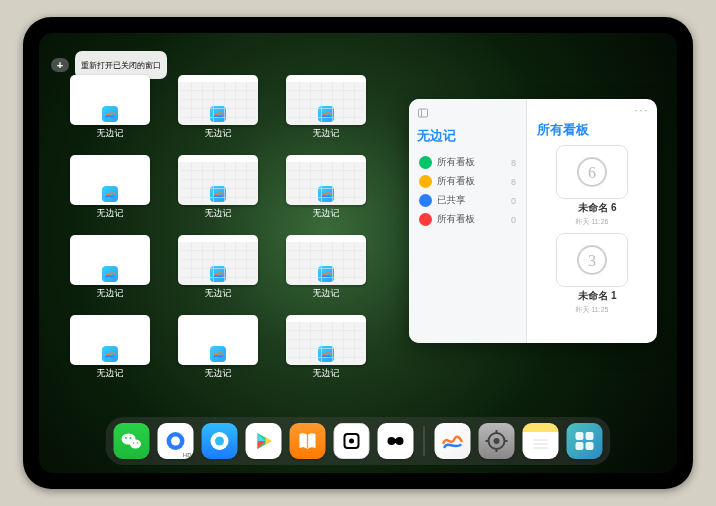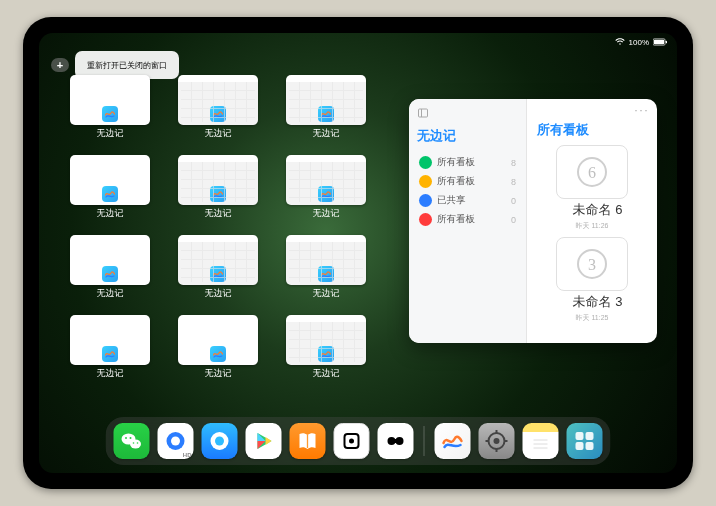--- a/index.html
+++ b/index.html
@@ -56,21 +56,21 @@
   .plus-btn {
     width: 18px; height: 14px;
     border-radius: 7px;
     background: rgba(128,128,128,.55);
     color: #fff;
     display: flex; align-items: center; justify-content: center;
     font-size: 11px; font-weight: 600;
   }
   .reopen-pill {
     height: 28px;
-    padding: 0 12px;
+    padding: 0 6px;
     border-radius: 7px;
     background: rgba(255,255,255,.92);
     color: #000;
     font-size: 8px;
     display: flex; align-items: center;
   }
 
   
   .window-grid {
     position: absolute;
@@ -203,21 +203,21 @@
     margin-bottom:6px;
   }
   .board-thumb {
     width: 72px; height: 54px;
     border: 1px solid #e0e0e0;
     border-radius: 8px;
     background:#fff;
     display:flex; align-items:center; justify-content:center;
   }
   .board-thumb svg { width: 40px; height: 40px; }
-  .board-name { font-size: 13px; color:#333; font-weight:400;padding-left:11px;}
+  .board-name { font-size: 10px; color:#333; font-weight:700;padding-left:11px;}
   .board-sub { font-size: 7px; color:#b0b0b0; }
 
   
   .dock {
     position: absolute;
     bottom: 8px;
     left: 50%;
     transform: translateX(-50%);
     height: 48px;
     padding: 6px 8px;
@@ -254,34 +254,20 @@
   .di-notes  { background: linear-gradient(to bottom,#ffe26a 0 24%, #fff 24% 100%); }
   .di-lib    { background: linear-gradient(135deg,#4ec0c0,#2a8cc0); }
   .di-qqhd::after{ content:"HD"; position:absolute; bottom:1px; right:2px; font-size:6px; color:#888; font-weight:700;}
 </style>
 </head>
 <body>
 
 <div class="ipad">
   <div class="screen">
 
-    <div class="statusbar">
-      <span></span>
-      <div class="status-right">
-        <svg viewBox="0 0 16 12" width="10" height="8">
-            <path d="M8 10.5a1.2 1.2 0 100-2.4 1.2 1.2 0 000 2.4zM3 5.5c2.8-2.8 7.2-2.8 10 0l-1.3 1.3a5.6 5.6 0 00-7.4 0L3 5.5zM.5 3C4.6-1.1 11.4-1.1 15.5 3l-1.3 1.3C10.9.9 5.1.9 1.8 4.3L.5 3z" fill="#fff"></path>
-          </svg>
-        <span>100%</span>
-        <svg viewBox="0 0 22 10" width="14" height="8">
-            <rect x="0" y="0" width="19" height="10" rx="2" fill="none" stroke="#fff" stroke-width="1"></rect>
-            <rect x="1.5" y="1.5" width="16" height="7" rx="1" fill="#fff"></rect>
-            <rect x="20" y="3" width="2" height="4" rx="1" fill="#fff"></rect>
-          </svg>
-      </div>
-    </div>
 
     <div class="top-controls">
       <div class="plus-btn">+</div>
       <div class="reopen-pill">重新打开已关闭的窗口</div>
     </div>
 
     <div class="window-grid" id="win-grid">
         <div class="win-card">
           <div class="win-thumb">
             <div class="win-appicon"><svg viewBox="0 0 24 24">
@@ -440,21 +426,21 @@
               <div class="board-name">未命名 6</div>
               <div class="board-sub">昨天 11:26</div>
             </div>
             <div class="board-item">
               <div class="board-thumb">
                 <svg viewBox="0 0 40 40">
                   <circle cx="20" cy="20" r="14" fill="none" stroke="#cfcfcf" stroke-width="2"></circle>
                   <text x="20" y="26" text-anchor="middle" font-size="16" fill="#bfbfbf" font-family="cursive">3</text>
                 </svg>
               </div>
-              <div class="board-name">未命名 3</div>
+              <div class="board-name">未命名 1</div>
               <div class="board-sub">昨天 11:25</div>
             </div>
           </div>
       </div>
     </div>
 
     <div class="dock" id="dock">
         <div class="dock-icon di-wechat">
           <svg viewBox="0 0 24 24">
             <ellipse cx="9" cy="10" rx="7" ry="5.5" fill="#fff"></ellipse>

